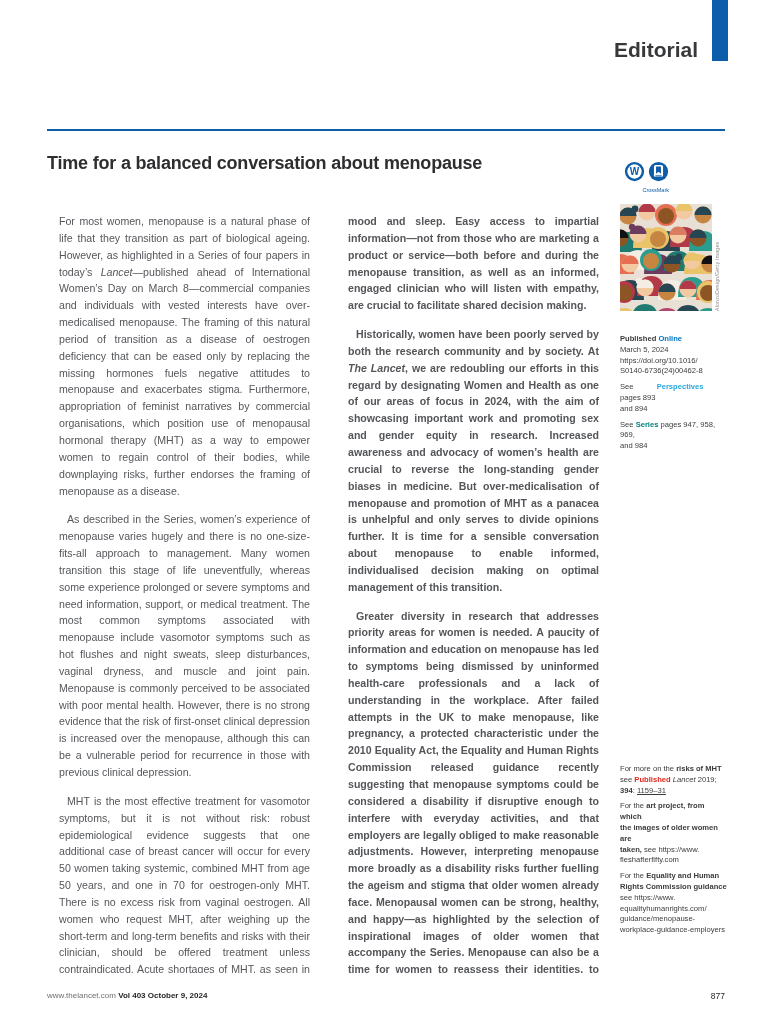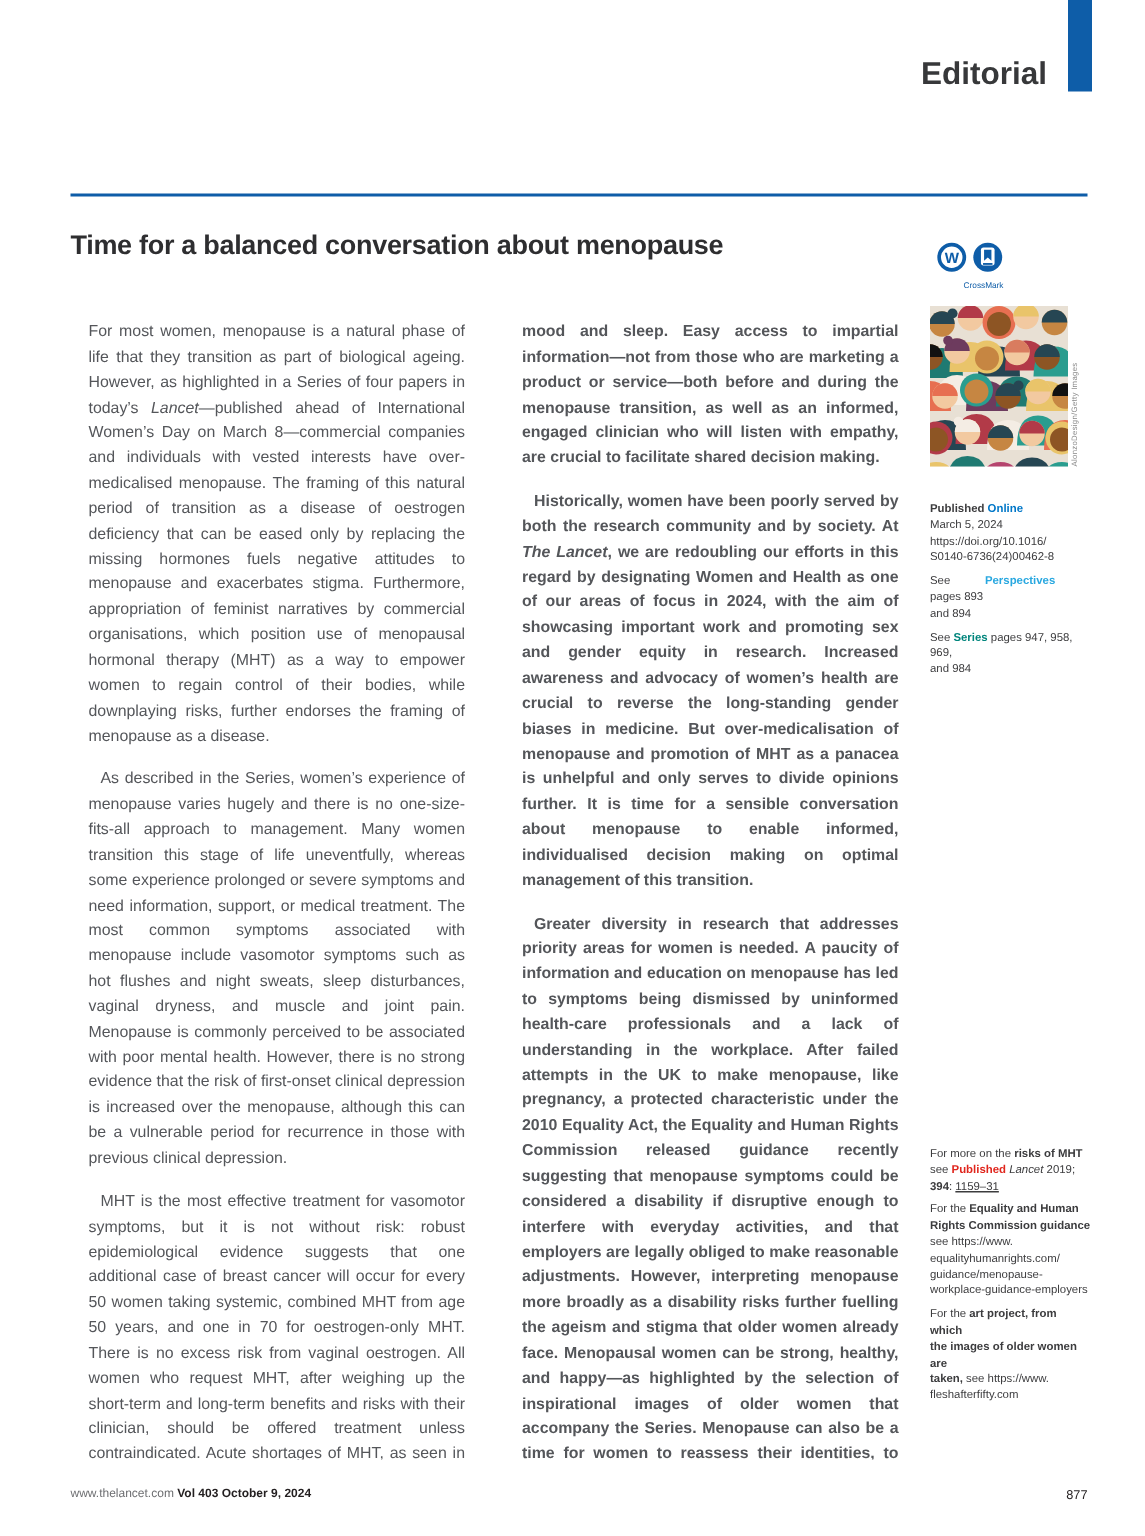--- a/index.html
+++ b/index.html
@@ -216,27 +216,27 @@
     <p><span>See </span><span class="b cyan">Perspectives</span><span> pages 893
 and 894</span></p>
     <p><span>See </span><span class="b teal">Series</span><span> pages 947, 958, 969,
 and 984</span></p>
   </div>
 
   <div class="notes">
     <p><span>For more on the </span><span class="b">risks of MHT</span><span>
 see </span><span class="b red">Published</span><span> </span><span class="i">Lancet</span><span> 2019;
 </span><span class="b">394</span><span>: </span><span class="u">1159–31</span></p>
+    <p><span>For the </span><span class="b">art project, from which
+the images of older women are
+taken,</span><span> see https://www.
+fleshafterfifty.com</span></p>
     <p><span>For the </span><span class="b">Equality and Human
 Rights Commission guidance</span><span> see https://www.
 equalityhumanrights.com/
 guidance/menopause-
 workplace-guidance-employers</span></p>
-    <p><span>For the </span><span class="b">art project, from which
-the images of older women are
-taken,</span><span> see https://www.
-fleshafterfifty.com</span></p>
   </div>
 
   <div class="footer-left"><span>www.thelancet.com  </span><span class="b">Vol 403</span><span>   </span><span class="b">October 9, 2024</span></div>
   <div class="page-number">877</div>
 
 </div>
 
 </body></html>

